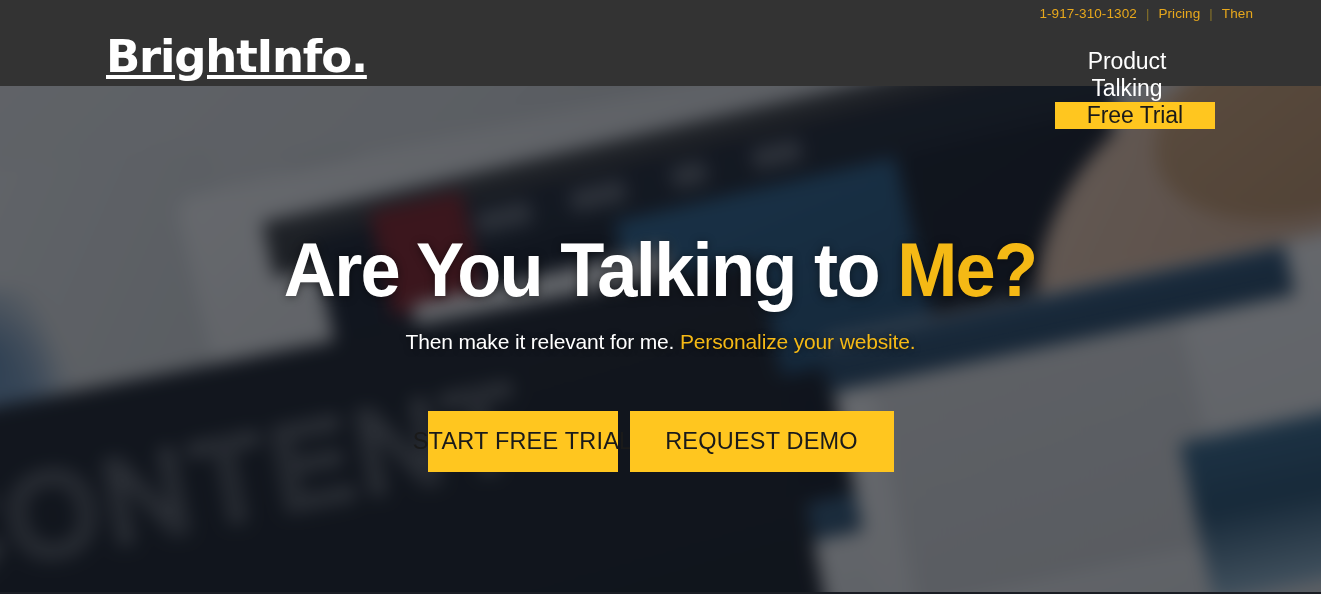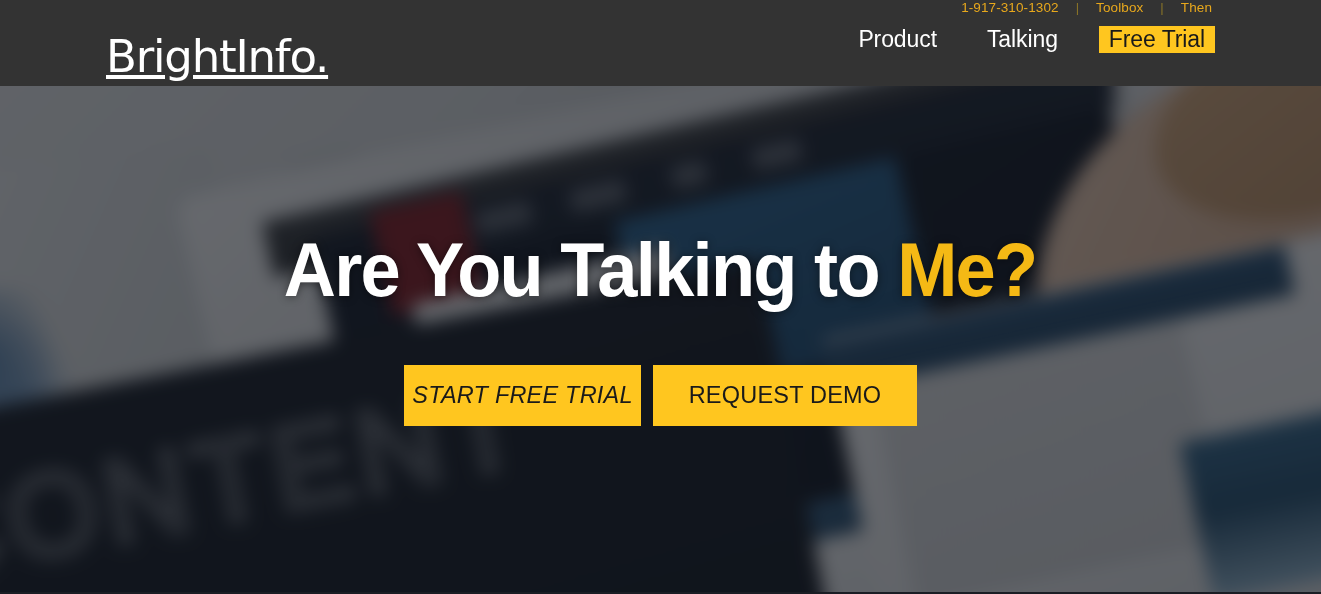--- a/index.html
+++ b/index.html
@@ -31,26 +31,25 @@
     background: #333333;
     z-index: 50;
   }
 
   .utility-bar {
     position: absolute;
     top: 0;
     right: 0;
     height: 26px;
     display: flex;
-    align-items: flex-start;
-    padding-right: 109px;
+    align-items: center;
+    padding-right: 68px;
     font-size: 13.5px;
     color: #e8a81c;
     letter-spacing: .1px;
-    gap: 8px;
   }
   .utility-bar a {
     color: #e8a81c;
     text-decoration: none;
     white-space: nowrap;
   }
   .utility-sep {
     color: #8a7428;
     margin: 0 9px;
     font-size: 13px;
@@ -58,54 +57,55 @@
 
   .logo {
     position: absolute;
     left: 106px;
     top: 26px;
     height: 60px;
     display: flex;
     align-items: center;
     color: #ffffff;
     font-size: 45px;
-    font-weight: normal;
+    font-weight: bold;
     letter-spacing: -1.2px;
     font-family: "DejaVu Sans", sans-serif;
     line-height: 1;
   }
 
   .nav {
     position: absolute;
     right: 106px;
-    top: 26px;
+    top: 48px;
     height: 54px;
     display: flex;
-    align-items: flex-start;
+    align-items: center;
+    flex-direction: column;
   }
   .nav-item {
     display: flex;
     align-items: center;
     color: #ffffff;
     font-size: 23px;
     text-decoration: none;
     padding: 0 25px;
     letter-spacing: -0.1px;
     font-weight: normal;
   }
   .nav-item:last-child { padding-right: 28px; }
   .nav-cta {
     display: flex;
     align-items: center;
     justify-content: center;
     background: #FFC61F;
     color: #1a1a1a;
     font-size: 23px;
     text-decoration: none;
-    padding: 0 10px;
+    padding: 0 32px;
     letter-spacing: -0.1px;
     margin-left: 16px;
   }
 
   
   .hero {
     position: absolute;
     top: 84px;
     left: 0;
     width: 1321px;
@@ -374,34 +374,34 @@
     align-items: center;
     justify-content: center;
     height: 61px;
     background: #FFC61F;
     color: #1a1a1a;
     font-size: 23.5px;
     letter-spacing: .2px;
     text-decoration: none;
     white-space: nowrap;
   }
-  .cta-primary { width: 237px; font-style: italic; }
+  .cta-primary { width: 190px; }
   .cta-secondary { width: 264px; }
 </style>
 </head>
 <body>
 
 <div class="page">
 
   <header class="header">
 
     <div class="utility-bar">
       <a href="#" class="utility-phone">1-917-310-1302</a>
       <span class="utility-sep">|</span>
-      <a href="#">Toolbox</a>
+      <a href="#">Pricing</a>
       <span class="utility-sep">|</span>
       <a href="#">Then</a>
     </div>
 
     <a href="#" class="logo">BrightInfo.</a>
 
     <nav class="nav">
       <a href="#" class="nav-item">Product</a>
       <a href="#" class="nav-item">Talking</a>
       <a href="#" class="nav-cta">Free Trial</a>
@@ -440,20 +440,23 @@
     </div>
 
     <div class="hero-scrim"></div>
 
     <div class="hero-content">
 
       <h1 class="headline">
         <span>Are You Talking to </span><span class="accent">Me?</span>
       </h1>
 
+      <p class="subhead">
+        <span>Then make it relevant for me. </span><span class="accent">Personalize your website.</span>
+      </p>
 
       <div class="cta-row">
         <a href="#" class="cta-btn cta-primary">START FREE TRIAL</a>
         <a href="#" class="cta-btn cta-secondary">REQUEST DEMO</a>
       </div>
 
     </div>
 
   </section>
 

